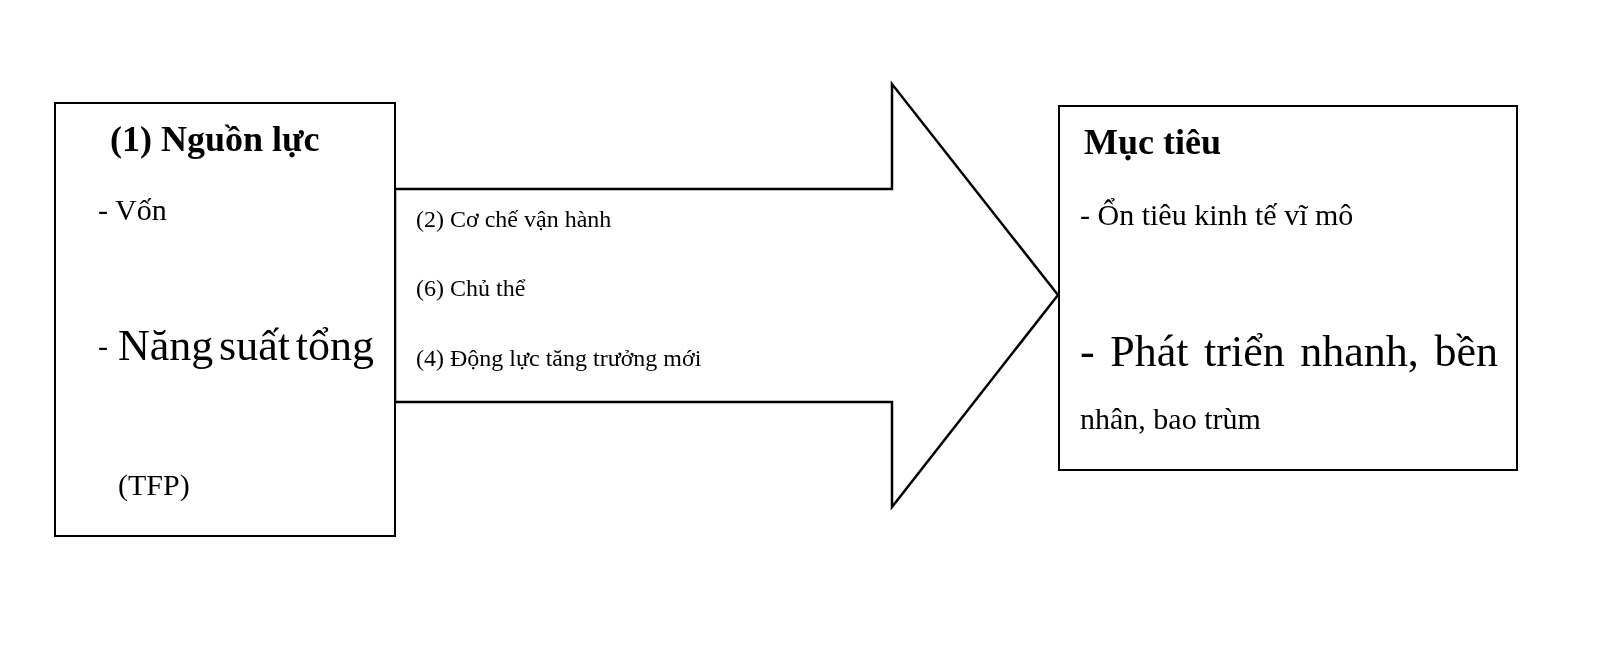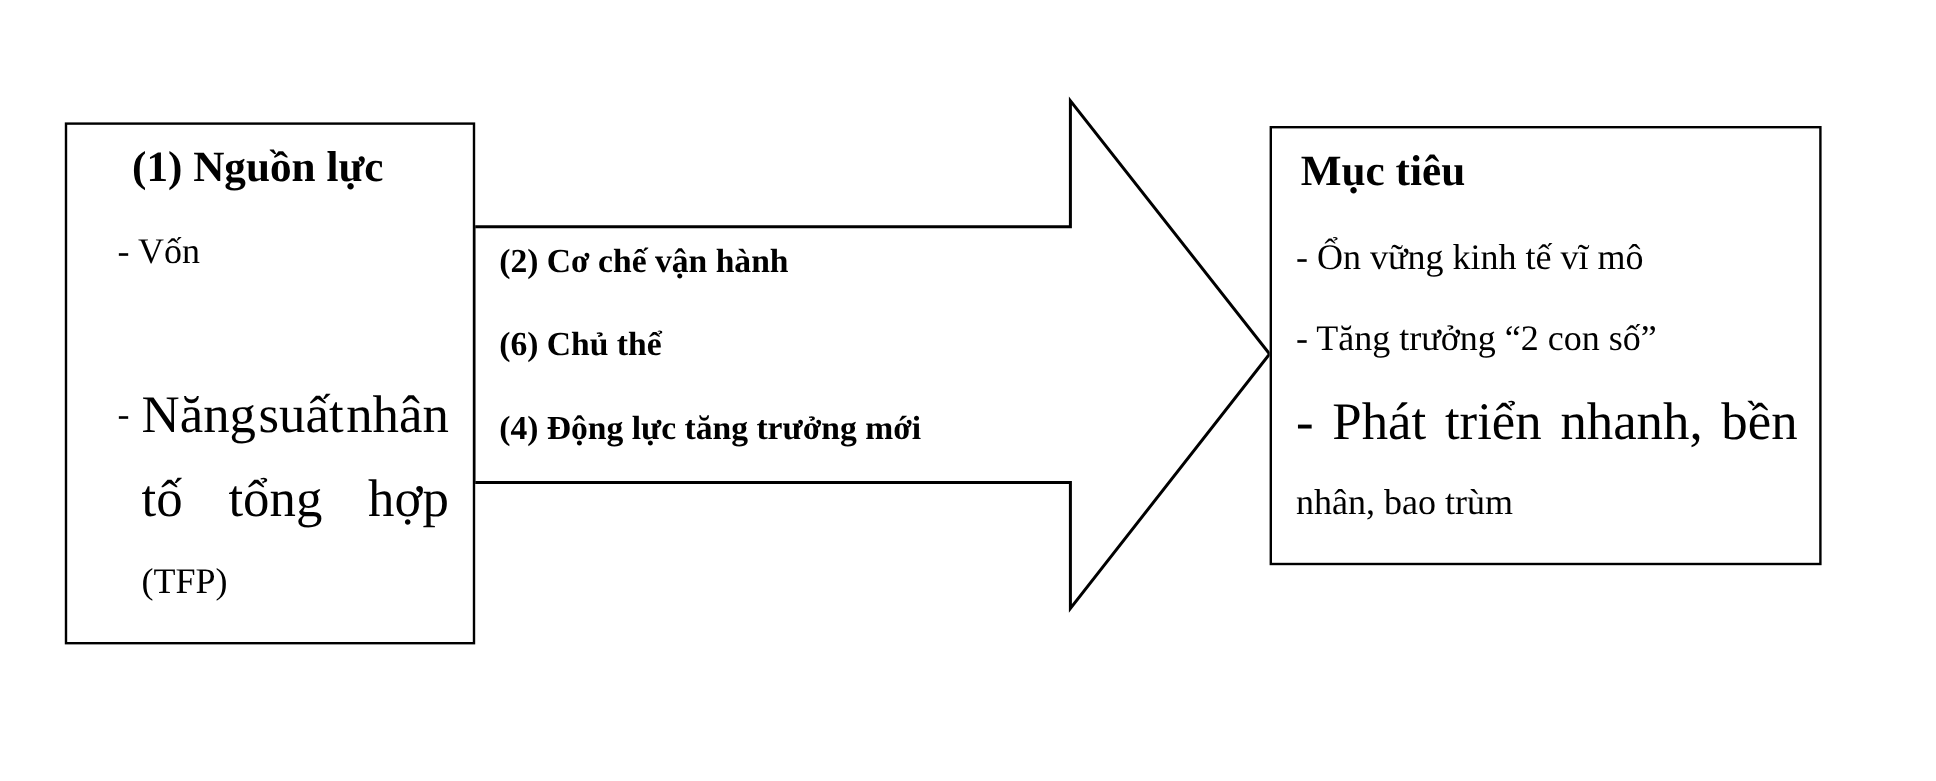--- a/index.html
+++ b/index.html
@@ -69,22 +69,22 @@
     }
     .just {
       position: absolute;
       font-size: 44px;
       line-height: 40px;
       display: flex;
       justify-content: space-between;
     }
     .mid-item {
       position: absolute;
-      font-weight: bold;
-      font-size: 28px;
+      font-weight: normal;
+      font-size: 24px;
       white-space: nowrap;
       line-height: 40px;
     }
   </style>
 </head>
 <body>
 
 <svg class="arrow-svg" viewBox="0 0 1613 651">
   <polygon points="395,189 892,189 892,84 1058,295 892,507 892,402 395,402" fill="#ffffff" stroke="#000000" stroke-width="2.5" stroke-linejoin="miter"></polygon>
 </svg>
@@ -97,39 +97,33 @@
     <span>Vốn</span>
   </div>
 
 
   <div class="item" style="left:42px; top:222px;">
     <span class="dash">-</span>
   </div>
   <div class="just" style="left:62px; width:256px; top:222px;">
     <span>Năng</span>
     <span>suất</span>
-    <span>nhân</span>
-  </div>
-  <div class="just" style="left:62px; width:256px; top:292px;">
-    <span>tố</span>
     <span>tổng</span>
-    <span>hợp</span>
   </div>
   <div class="item" style="left:62px; top:361px;">(TFP)</div>
 </div>
 
 <div class="mid-item" style="left:416px; top:199px;">(2) Cơ chế vận hành</div>
 <div class="mid-item" style="left:416px; top:268px;">(6) Chủ thể</div>
 <div class="mid-item" style="left:416px; top:338px;">(4) Động lực tăng trưởng mới</div>
 
 <div class="box right-box">
   <div class="title right-title">Mục tiêu</div>
 
-  <div class="item" style="left:20px; top:88px;">- Ổn vững kinh tế vĩ mô</div>
-  <div class="item" style="left:20px; top:156px;">- Tăng trưởng “2 con số”</div>
+  <div class="item" style="left:20px; top:88px;">- Ổn tiêu kinh tế vĩ mô</div>
   <div class="just" style="left:20px; width:418px; top:225px;">
     <span>-</span>
     <span>Phát</span>
     <span>triển</span>
     <span>nhanh,</span>
     <span>bền</span>
   </div>
   <div class="item" style="left:20px; top:292px;">nhân, bao trùm</div>
 </div>
 

